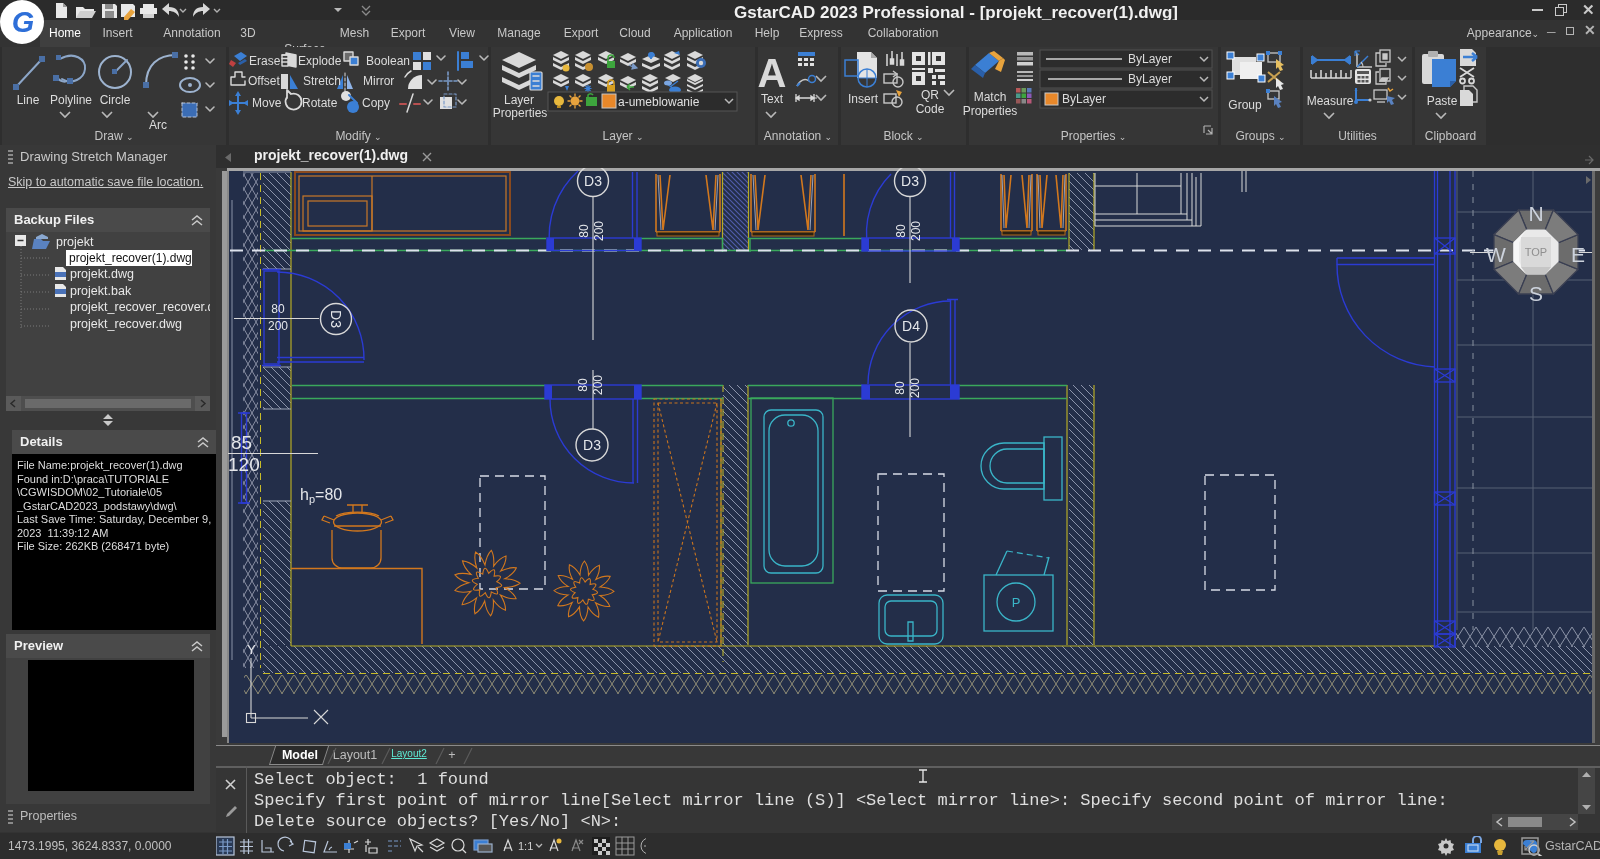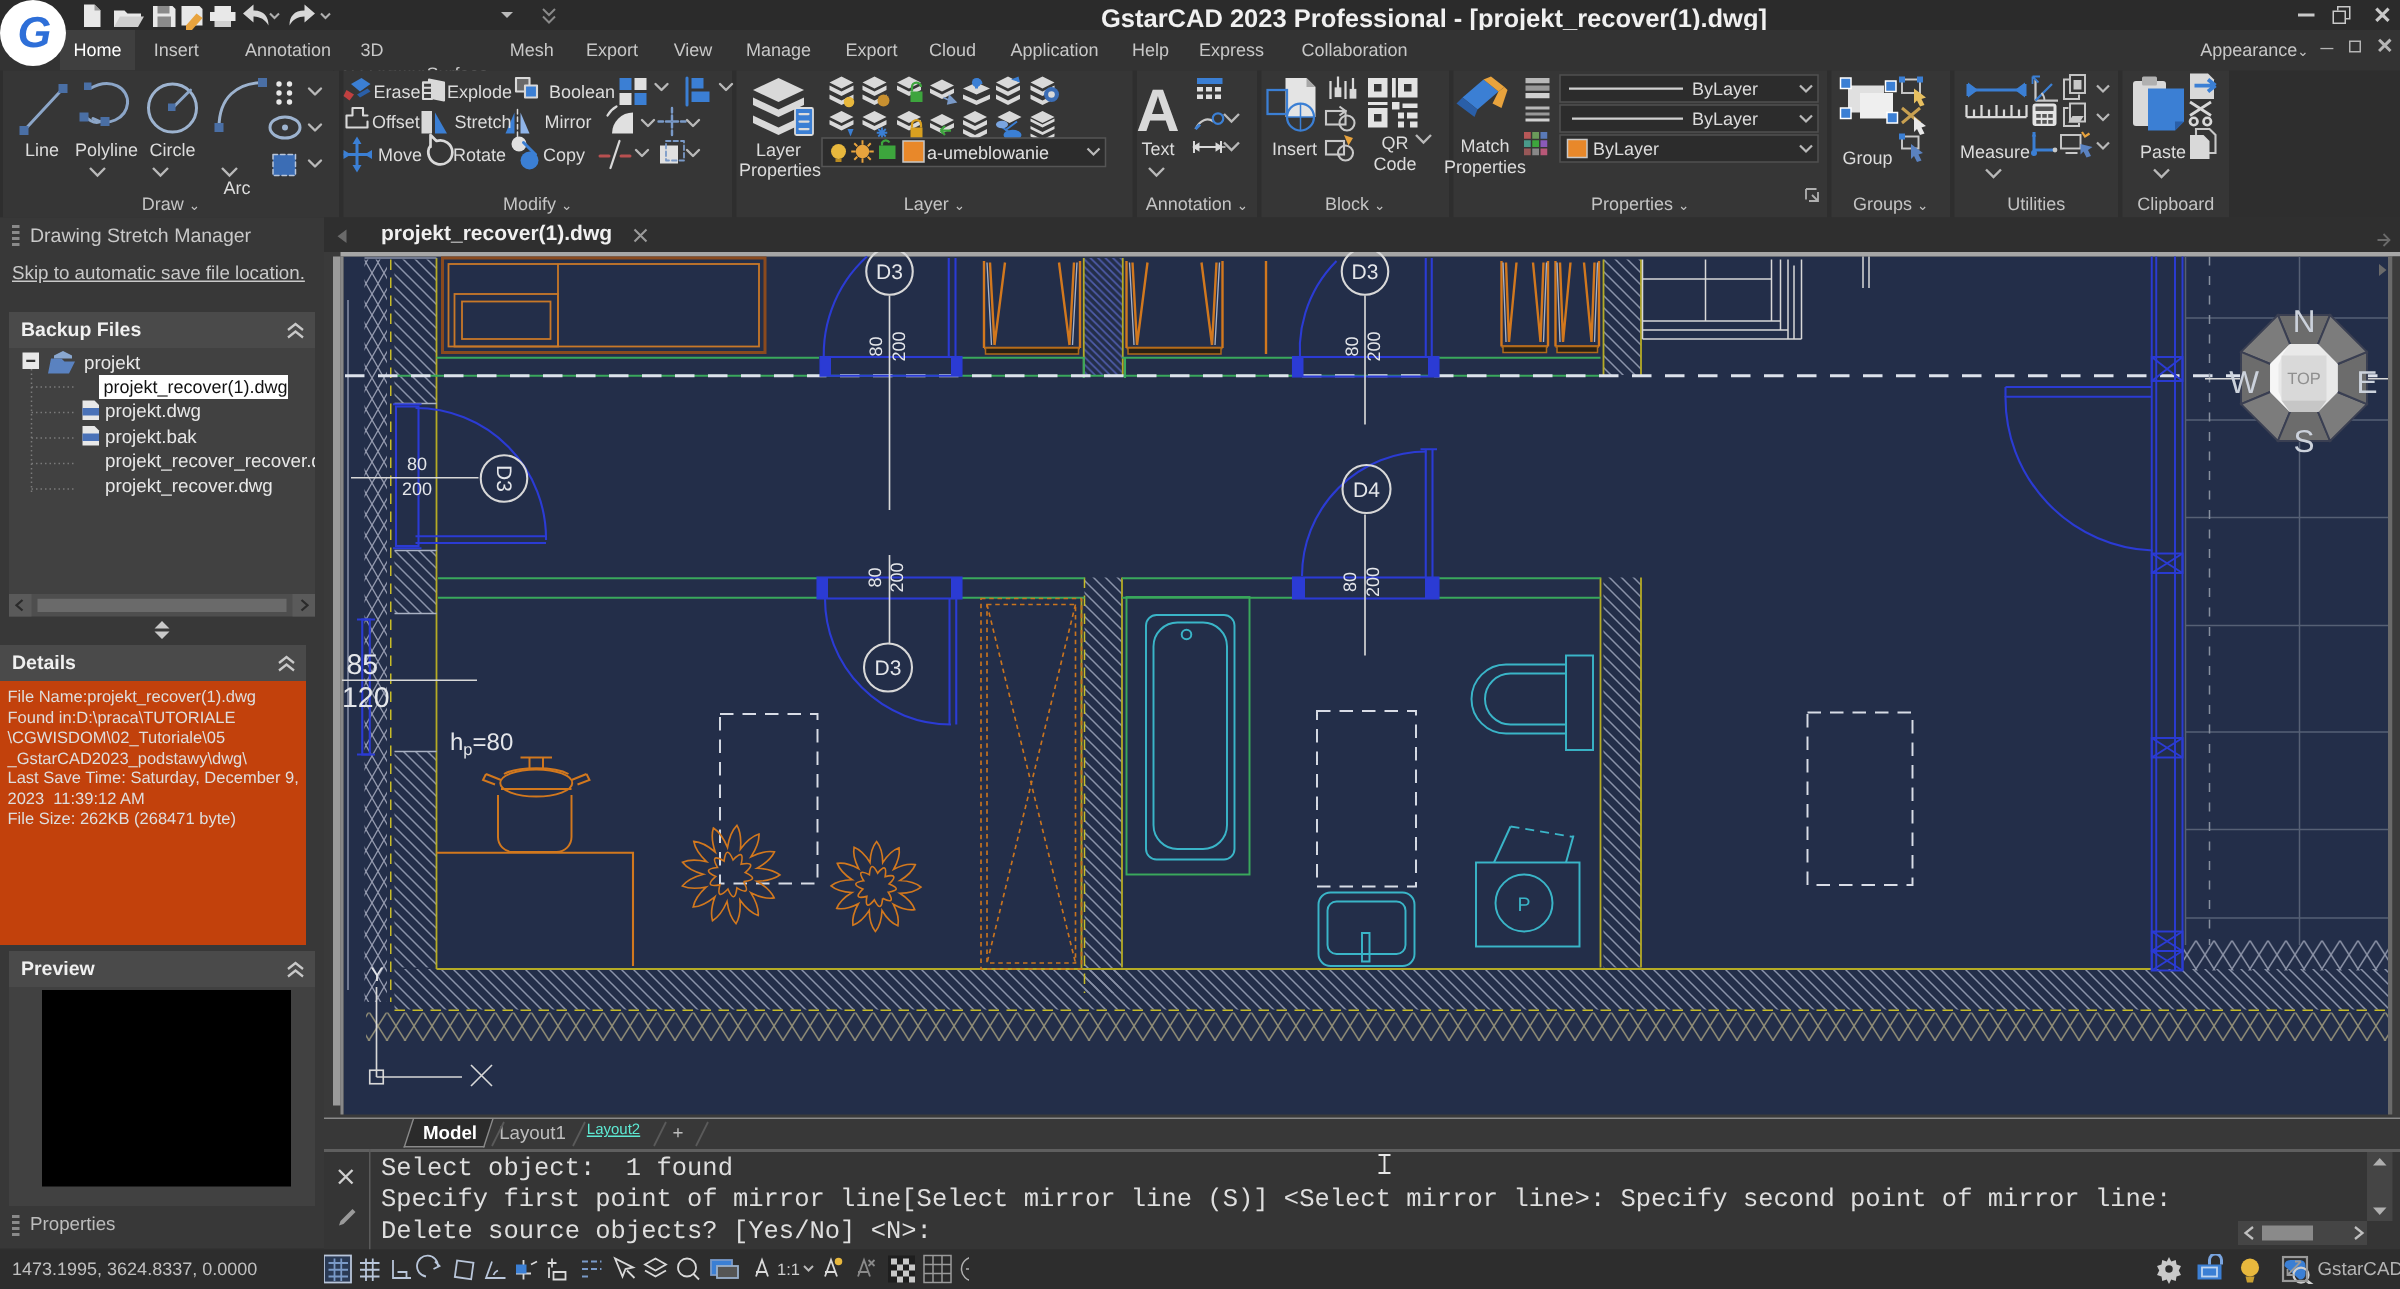--- a/index.html
+++ b/index.html
@@ -574,21 +574,21 @@
       <div class="abs" style="left:189px;top:0;width:15px;height:15px;background:#5a5a5a;"></div>
       <svg class="abs" style="left:3px;top:3px;" width="198" height="9">
           <path d="M6,1 l-4,3.5 4,3.5 M192,1 l4,3.5 -4,3.5" stroke="#2a2a2a" stroke-width="1.5" fill="none"></path>
           <rect x="16" y="0" width="166" height="9" fill="#6a6a6a"></rect>
         </svg>
     </div>
     <svg class="abs" style="left:98px;top:269px;" width="20" height="12">
         <path d="M10,0 l5,5 h-10 z M10,12 l5,-5 h-10 z" fill="#c9c9c9"></path>
       </svg>
 
-    <div class="abs" style="left:0;top:285px;width:204px;height:200px;background:#c2410c;">
+    <div class="abs" style="left:12px;top:285px;width:204px;height:200px;background:#000000;">
       <div class="abs" style="left:0;top:0;width:204px;height:24px;background:#4a4a4a;">
           <span class="ph" style="position:absolute;left:8px;top:4px;">Details</span>
         <svg class="abs" style="left:184px;top:6px;" width="14" height="12">
             <path d="M2,6 l5,-4 5,4 M2,11 l5,-4 5,4" stroke="#c9c9c9" stroke-width="1.5" fill="none"></path>
           </svg>
       </div>
       <div class="abs" style="left:5px;top:29px;width:200px;font-size:11px;line-height:13.5px;color:#dedede;white-space:nowrap;">File Name:projekt_recover(1).dwg<br>Found in:D:\praca\TUTORIALE<br>\CGWISDOM\02_Tutoriale\05<br>_GstarCAD2023_podstawy\dwg\<br>Last Save Time: Saturday, December 9,<br>2023&nbsp; 11:39:12 AM<br>File Size: 262KB (268471 byte)</div>
     </div>
 
     <div class="abs" style="left:6px;top:489px;width:204px;height:170px;background:#414141;">

